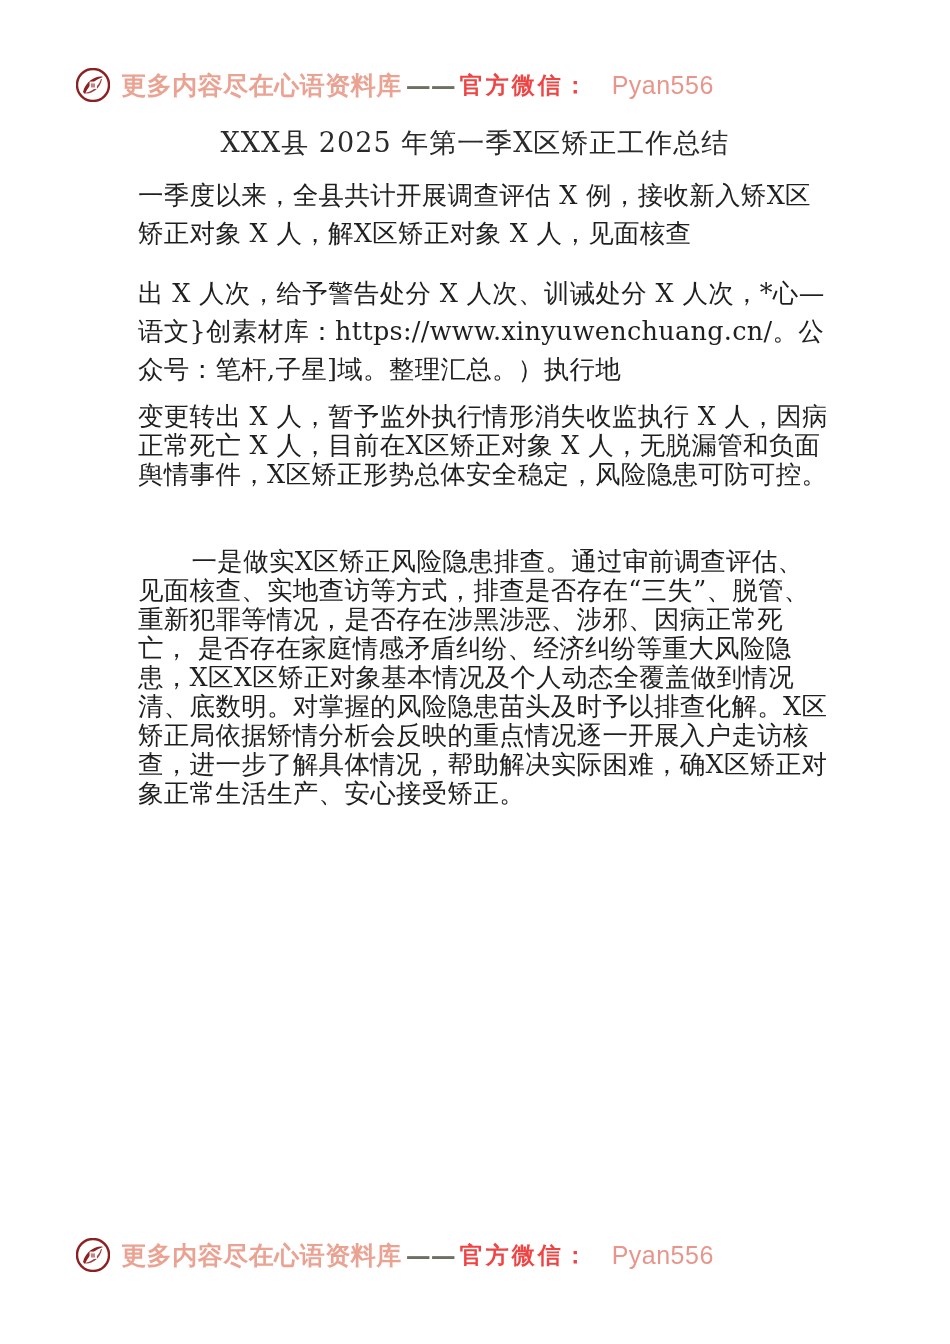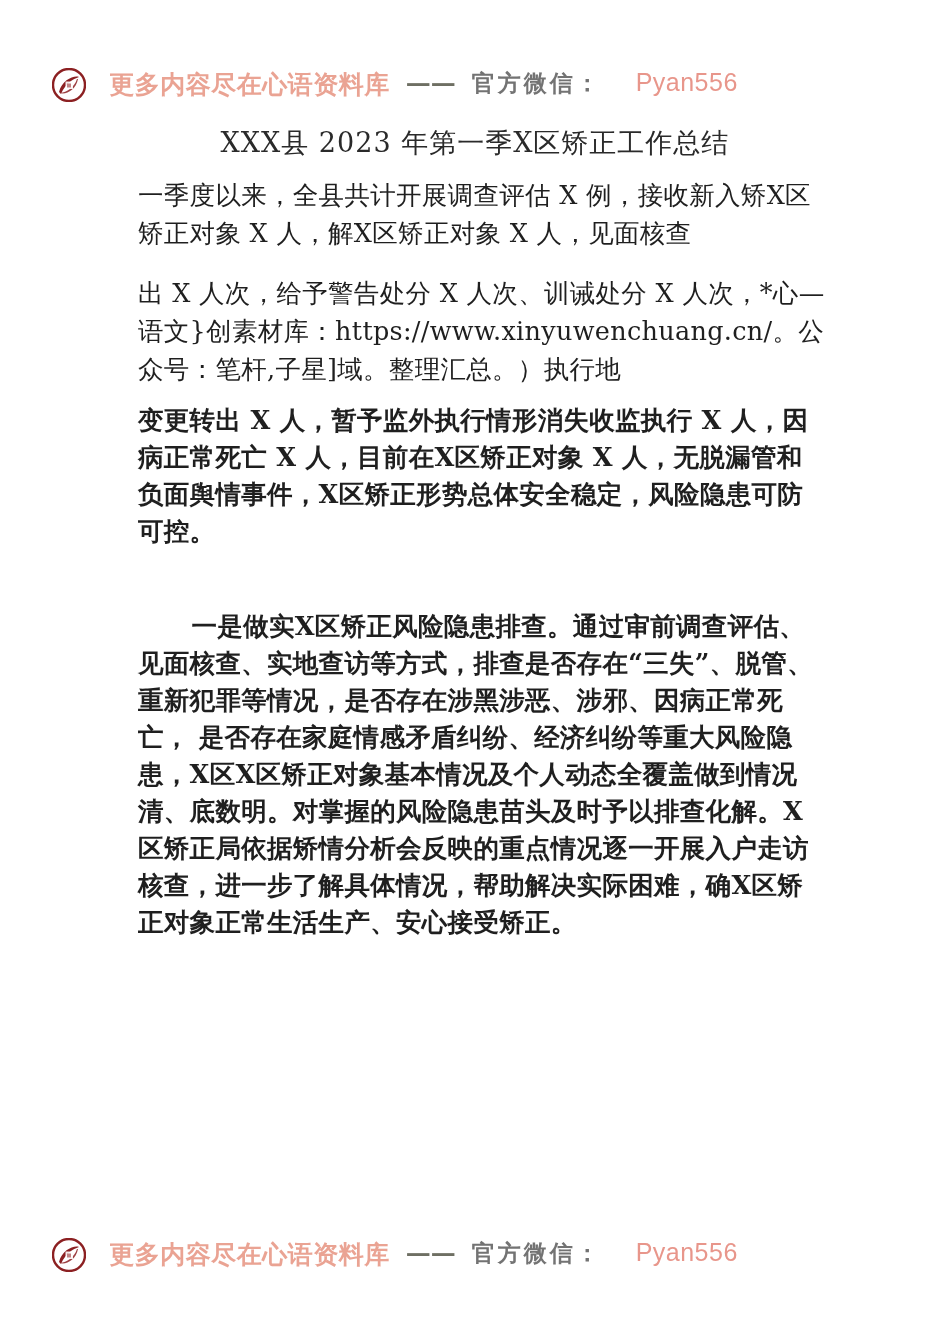--- a/index.html
+++ b/index.html
@@ -19,23 +19,23 @@
     overflow: hidden;
     box-sizing: border-box;
   }
 
   
   .banner {
     position: absolute;
     left: 0;
     width: 790px;
     display: flex;
-    align-items: flex-start;
+    align-items: center;
     justify-content: center;
-    gap: 16px;
+    gap: 4px;
     white-space: nowrap;
   }
   .banner-top { top: 68px; }
   .banner-bottom { top: 1238px; }
 
   .banner-logo {
     width: 34px;
     height: 34px;
     margin-right: 7px;
     flex: 0 0 auto;
@@ -51,21 +51,21 @@
   .banner-dash {
     font-size: 25px;
     font-weight: 700;
     color: #6e6f63;
     letter-spacing: 0px;
   }
   .banner-wechat {
     font-family: "DejaVu Serif", serif;
     font-size: 23px;
     font-weight: 700;
-    color: #737373;
+    color: #ef4444;
     letter-spacing: 3px;
   }
   .banner-id {
     font-family: "Liberation Sans", sans-serif;
     font-size: 25px;
     font-weight: 400;
     color: #e8968b;
     letter-spacing: 0.5px;
     margin-left: 18px;
   }
@@ -98,22 +98,21 @@
     text-align: left;
     letter-spacing: 0.3px;
     margin: 0;
   }
   
   .tight {
     line-height: 38px;
   }
   
   .loose {
-    line-height: 37px;
-    font-weight: bold;
+    line-height: 29px;
   }
   .gap-sm  { height: 14px; }
   .gap-md  { height: 22px; }
   .gap-lg  { height: 52px; }
   .gap-xl  { height: 58px; }
 
   .indent { display: inline-block; width: 2.1em; }
 </style>
 </head>
 <body>
@@ -127,21 +126,21 @@
       <path d="M26 11 C24 22, 14 27, 8 25 C15 24, 22 20, 25 11 Z" fill="#8c2022" opacity="0.85"></path>
       <rect x="13.5" y="13.5" width="7.5" height="7.5" fill="#ffffff" opacity="0.9"></rect>
       <path d="M15 15.5 h4 v4 h-4 z" fill="#8c2022" opacity="0.55"></path>
     </svg>
     <span class="banner-main">更多内容尽在心语资料库</span>
     <span class="banner-dash">——</span>
     <span class="banner-wechat">官方微信：</span>
     <span class="banner-id">Pyan556</span>
   </div>
 
-  <div class="doc-title">XXX县 2023 年第一季X区矫正工作总结</div>
+  <div class="doc-title">XXX县 2025 年第一季X区矫正工作总结</div>
 
   <div class="body-area">
 
     <p class="para tight">一季度以来，全县共计开展调查评估 X 例，接收新入矫X区矫正对象 X 人，解X区矫正对象 X 人，见面核查</p>
     <div class="gap-md"></div>
 
     <p class="para tight">出 X 人次，给予警告处分 X 人次、训诫处分 X 人次，*心—语文}创素材库：https://www.xinyuwenchuang.cn/。公众号：笔杆,子星]域。整理汇总。）执行地</p>
     <div class="gap-sm"></div>
 
     <p class="para loose">变更转出 X 人，暂予监外执行情形消失收监执行 X 人，因病正常死亡 X 人，目前在X区矫正对象 X 人，无脱漏管和负面舆情事件，X区矫正形势总体安全稳定，风险隐患可防可控。</p>

